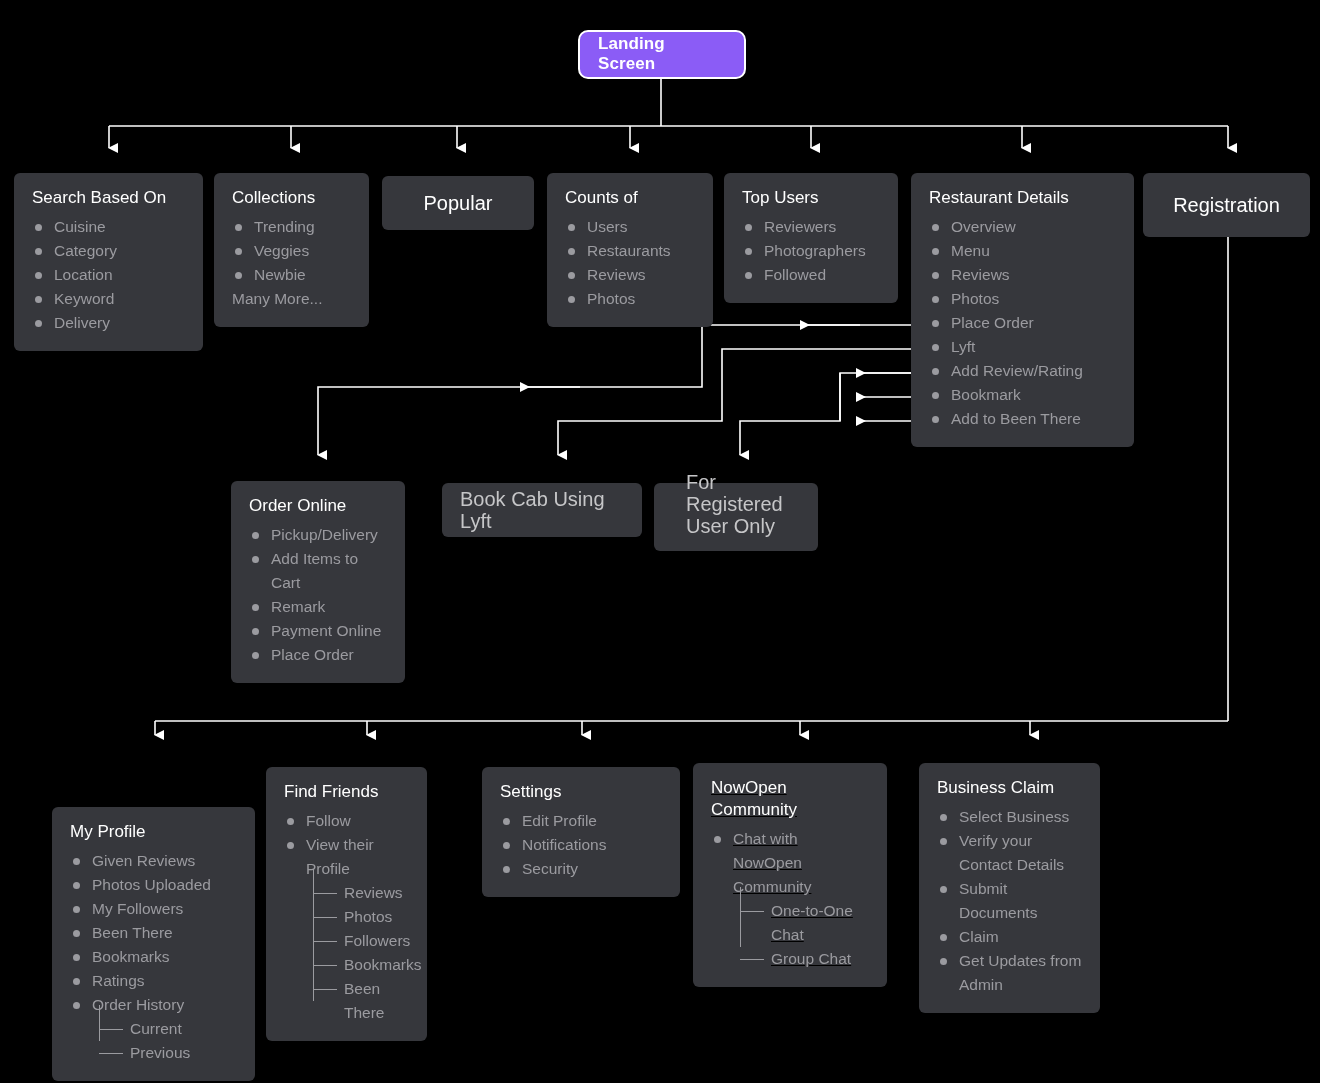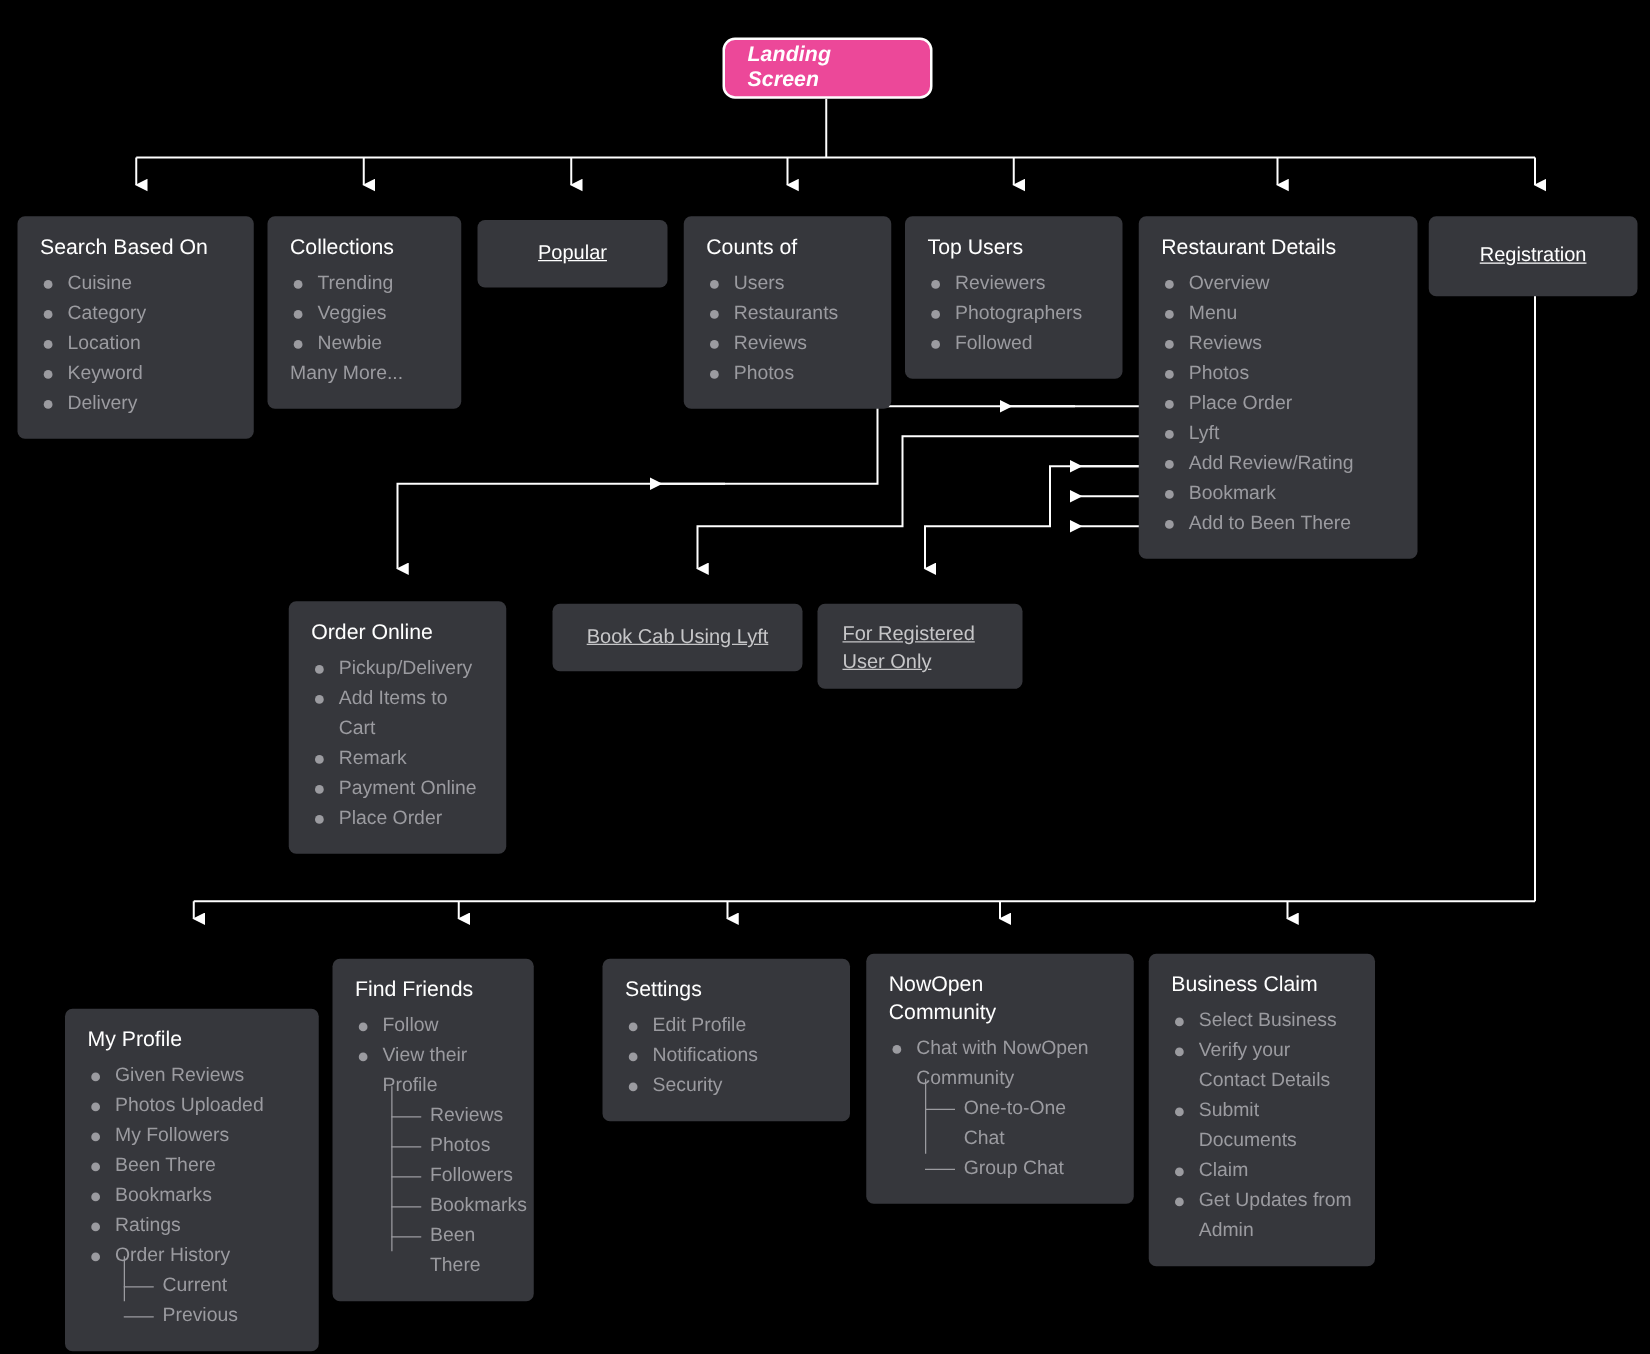--- a/index.html
+++ b/index.html
@@ -17,54 +17,53 @@
     pointer-events: none;
   }
 
   .node {
     position: absolute;
     background: #36373c;
     border-radius: 6px;
     padding: 14px 18px 16px 18px;
   }
   .node.root {
-    background: #ec4899;
+    background: #8b5cf6;
     border: 2px solid #ffffff;
     border-radius: 10px;
-    display: flex; align-items: center; justify-content: flex-start; font-style: italic;
+    display: flex; align-items: center; justify-content: flex-start;
   }
   .node.plain {
     display: flex; align-items: center; justify-content: center;
     padding: 14px 18px;
   }
   .node.plain-left {
-    display: flex; align-items: flex-start; justify-content: flex-start;
-    padding: 14px 20px;
+    display: flex; align-items: flex-end; justify-content: flex-start;
+    padding: 14px 32px;
   }
 
   .title {
     color: #ffffff;
     font-size: 17px;
     font-weight: 400;
     line-height: 22px;
     white-space: pre-line;
     margin-bottom: 6px;
   }
   .root-title {
     color: #ffffff;
     font-size: 17px;
     font-weight: 700;
     letter-spacing: .1px;
   }
   .plain-label {
     color: #c6c6c8;
-    font-size: 16px;
+    font-size: 20px;
     line-height: 22px;
     white-space: pre-line;
-    text-decoration: underline;
   }
   .plain-label.bright { color: #ffffff; }
 
   ul.items { list-style: none; }
   ul.items > li {
     position: relative;
     color: #9b9ba0;
     font-size: 15.5px;
     line-height: 24px;
     padding-left: 22px;
@@ -287,21 +286,21 @@
 
   <div class="node" style="left:482px; top:767px; width:198px;">
     <div class="title">Settings</div>
     <ul class="items">
       <li>Edit Profile</li>
       <li>Notifications</li>
       <li>Security</li>
     </ul>
   </div>
 
-  <div class="node" style="left:693px; top:763px; width:214px;">
+  <div class="node" style="left:693px; top:763px; width:194px;text-decoration:underline;">
     <div class="title">NowOpen
 Community</div>
     <ul class="items">
       <li class="has-sub">
         <span>Chat with NowOpen Community</span>
         <ul class="sub">
           <li>One-to-One Chat</li>
           <li>Group Chat</li>
         </ul>
       </li>

